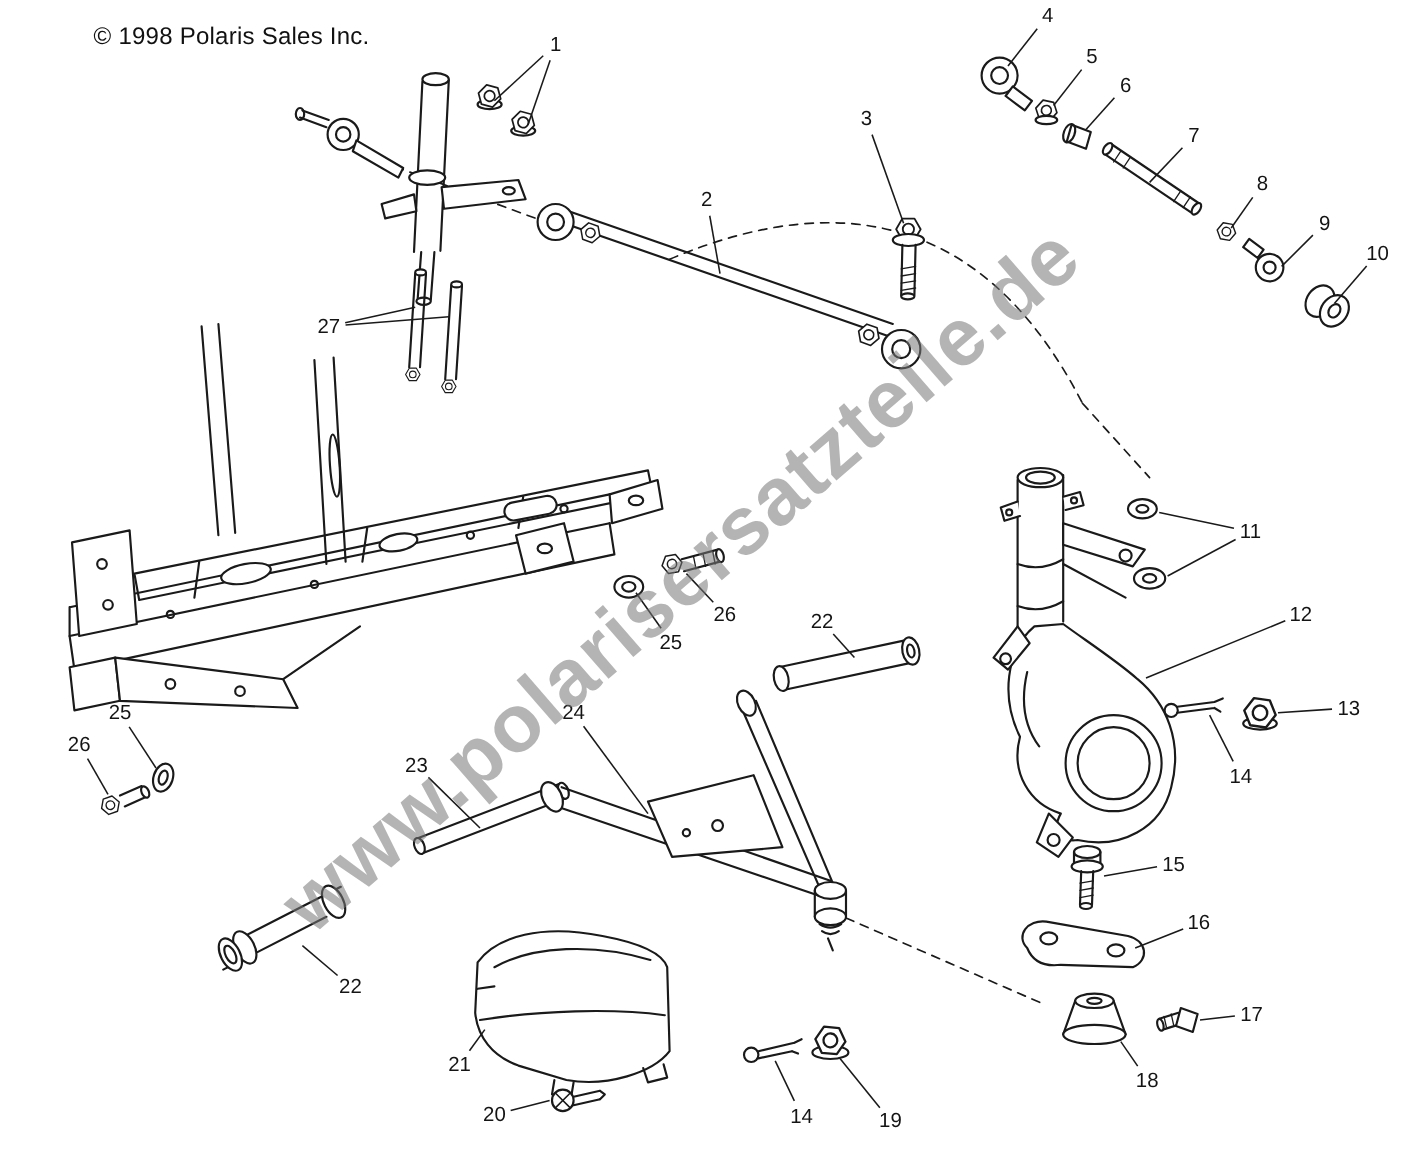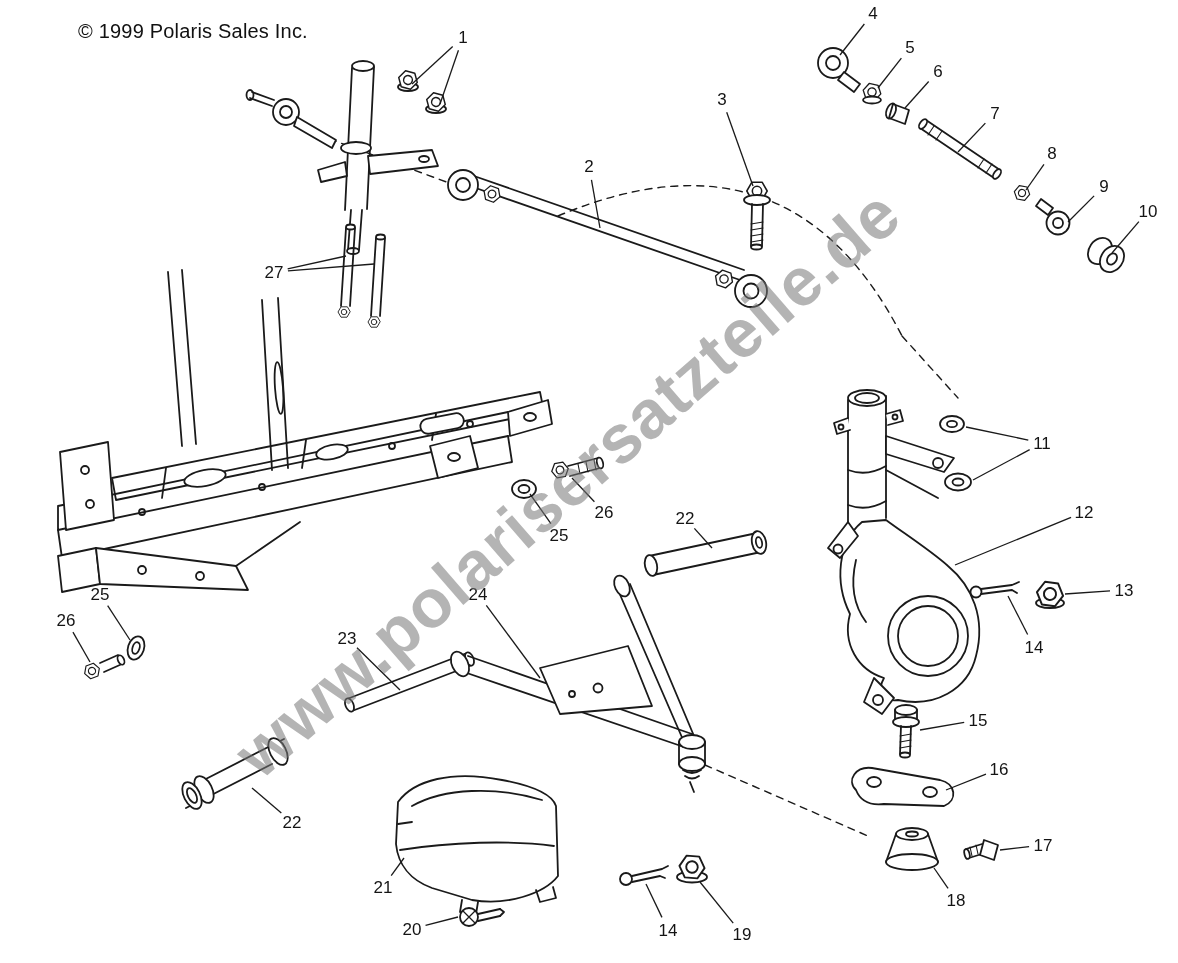--- a/index.html
+++ b/index.html
@@ -29,21 +29,21 @@
     font-size:68px;font-weight:bold;letter-spacing:1px;
     white-space:nowrap;color:#787878;opacity:0.55;
     z-index:20;pointer-events:none;
   }
 </style>
 </head>
 <body>
 
 <div class="canvas">
 
-  <div class="copyright">© 1999 Polaris Sales Inc.</div>
+  <div class="copyright">© 1998 Polaris Sales Inc.</div>
 
   <svg id="drawing" width="1178" height="963" viewBox="0 0 1178 963" fill="none" stroke="#1a1a1a" stroke-width="1.8" stroke-linecap="round" stroke-linejoin="round">
 
     <defs>
       <g id="hexnut">
         <polygon points="12,0 6,10.4 -6,10.4 -12,0 -6,-10.4 6,-10.4" fill="#fff"></polygon>
         <circle r="5.5" fill="#fff"></circle>
       </g>
     </defs>
 

